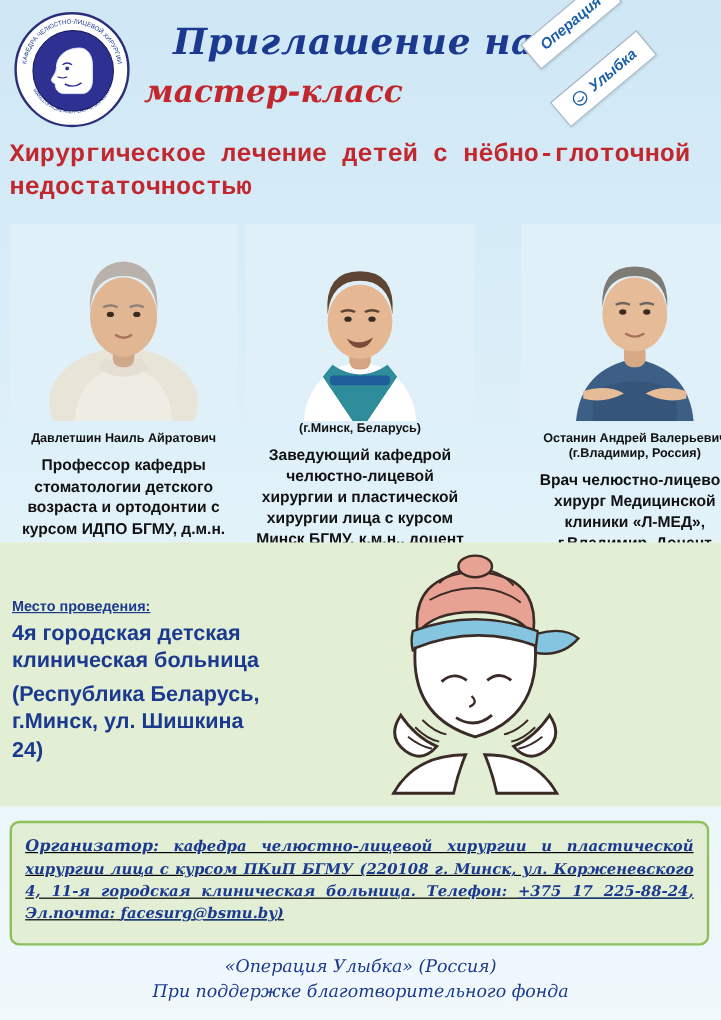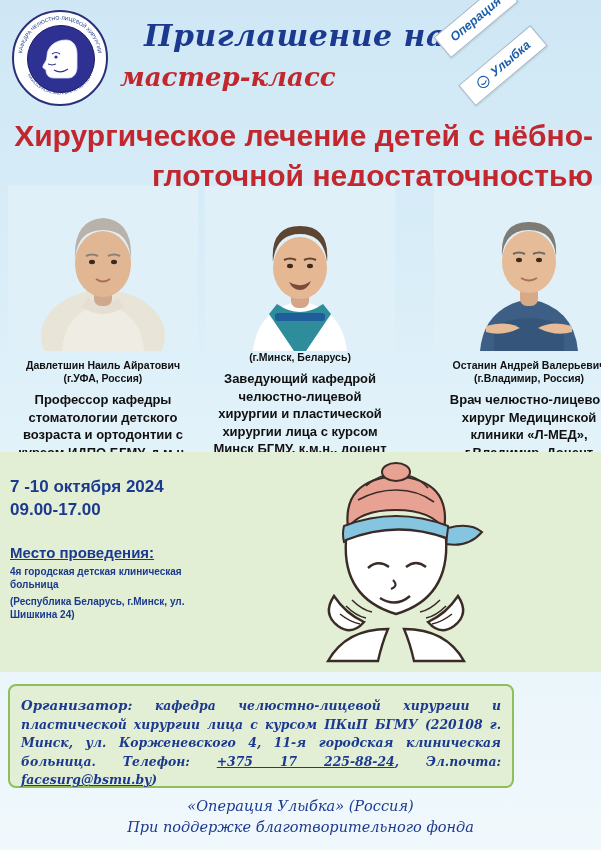--- a/index.html
+++ b/index.html
@@ -77,23 +77,23 @@
     font-size: 26px;
     font-style: italic;
     font-weight: bold;
     color: #c1272d;
   }
   .title-3 {
     position: absolute;
     left: 8px;
     top: 116px;
     width: 585px;
-    text-align: right;
-    font-family: Liberation Sans, sans-serif;
-    font-size: 30px;
+    text-align: left;
+    font-family: Liberation Mono, monospace;
+    font-size: 21px;
     font-weight: bold;
     color: #c1272d;
     line-height: 1.32;
   }
 
   
   .ribbon {
     position: absolute;
     background: #ffffff;
     border: 1px solid #9fb4c4;
@@ -182,52 +182,53 @@
     width: 210px;
   }
   .dates {
     font-size: 17px;
     font-weight: bold;
     color: #1b3a8f;
     line-height: 1.35;
   }
   .venue-label {
     margin-top: 22px;
-    font-size: 15px;
+    font-size: 12px;
     font-weight: bold;
     color: #1b3a8f;
     text-decoration: underline;
   }
   .venue {
     margin-top: 4px;
-    font-size: 10px;
+    font-size: 18px;
     font-weight: bold;
     color: #1b3a8f;
     line-height: 1.3;
   }
   .baby {
     position: absolute;
     left: 288px;
     top: 4px;
     width: 215px;
     height: 212px;
   }
 
   
   .org-box {
     position: absolute;
     left: 8px;
     top: 684px;
-    width: 506px;
+    width: 583px;
     height: 104px;
     box-sizing: border-box;
     background: #e3efd5;
     border: 2px solid #8fbf5a;
     border-radius: 8px;
     padding: 9px 11px 0 11px;
+    text-decoration: underline;
   }
   .org-line {
     font-family: "DejaVu Serif", serif;
     font-style: italic;
     font-size: 12.4px;
     font-weight: bold;
     color: #1b3a8f;
     line-height: 1.5;
     text-align: justify;
   }
@@ -305,21 +306,20 @@
           <ellipse cx="95" cy="78" rx="28" ry="33" fill="#e0b693"></ellipse>
           <path d="M67 74 q2 -30 28 -30 q26 0 28 30 q2 -40 -28 -42 q-30 2 -28 42 z" fill="#b9b2aa"></path>
           <ellipse cx="84" cy="76" rx="3" ry="2.2" fill="#3b2a20"></ellipse>
           <ellipse cx="106" cy="76" rx="3" ry="2.2" fill="#3b2a20"></ellipse>
           <path d="M78 70 q6 -3 12 0" stroke="#8a8076" stroke-width="2" fill="none"></path>
           <path d="M100 70 q6 -3 12 0" stroke="#8a8076" stroke-width="2" fill="none"></path>
           <path d="M88 93 q7 5 14 0" stroke="#a8705a" stroke-width="2" fill="none"></path>
         </svg>
       </div>
       <div class="sp-name">Давлетшин Наиль Айратович</div>
-      <div class="sp-city">(г.УФА, Россия)</div>
       <div class="sp-desc">Профессор кафедры стоматологии детского возраста и ортодонтии с курсом ИДПО БГМУ, д.м.н.</div>
     </div>
 
     <div class="speaker sp-2">
       <div class="photo">
         <svg width="190" height="165" viewBox="0 0 190 165">
           <rect x="0" y="0" width="190" height="165" fill="#dff0f9"></rect>
           <path d="M48 165 q4 -42 47 -50 q43 8 47 50 z" fill="#ffffff"></path>
           <path d="M72 118 q23 16 46 0 l8 10 -25 37 -12 0 -25 -37 z" fill="#2f8d9b"></path>
           <rect x="86" y="104" width="18" height="18" rx="7" fill="#d5a585"></rect>
@@ -356,24 +356,20 @@
         </svg>
       </div>
       <div class="sp-name">Останин Андрей Валерьевич</div>
       <div class="sp-city">(г.Владимир, Россия)</div>
       <div class="sp-desc">Врач челюстно-лицевой хирург Медицинской клиники «Л-МЕД», г.Владимир, Доцент кафедры стоматологии и челюстно-лицевой хирургии с курсом после дипломного образования</div>
     </div>
   </div>
 
   <div class="info-panel">
     <div class="info-text">
-      <div class="dates">
-        <div>7 -10 октября 2024</div>
-        <div>09.00-17.00</div>
-      </div>
       <div class="venue-label">Место проведения:</div>
       <div class="venue">4я городская детская клиническая больница</div>
       <div class="venue">(Республика Беларусь, г.Минск, ул. Шишкина 24)</div>
     </div>
 
     <div class="baby">
       <svg width="215" height="212" viewBox="0 0 215 212">
 
         <path d="M60 72 q-6 -48 48 -52 q56 4 48 54 q-12 -20 -48 -20 q-36 0 -48 18 z" fill="#e8a294" stroke="#3a2b26" stroke-width="2.2"></path>
         <path d="M70 44 q18 -10 38 -10 q22 0 38 12" fill="none" stroke="#3a2b26" stroke-width="1.6"></path>

